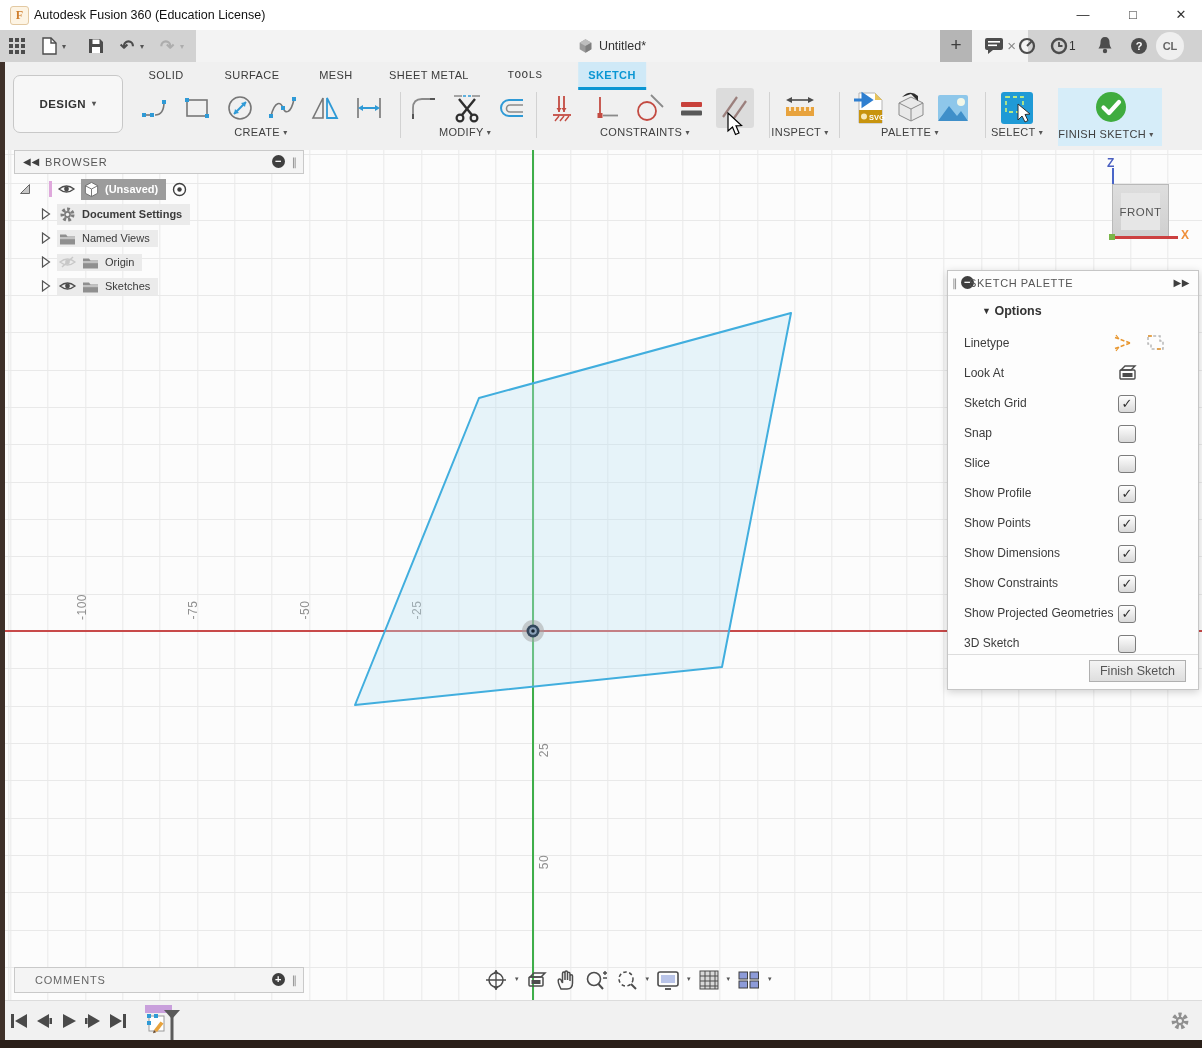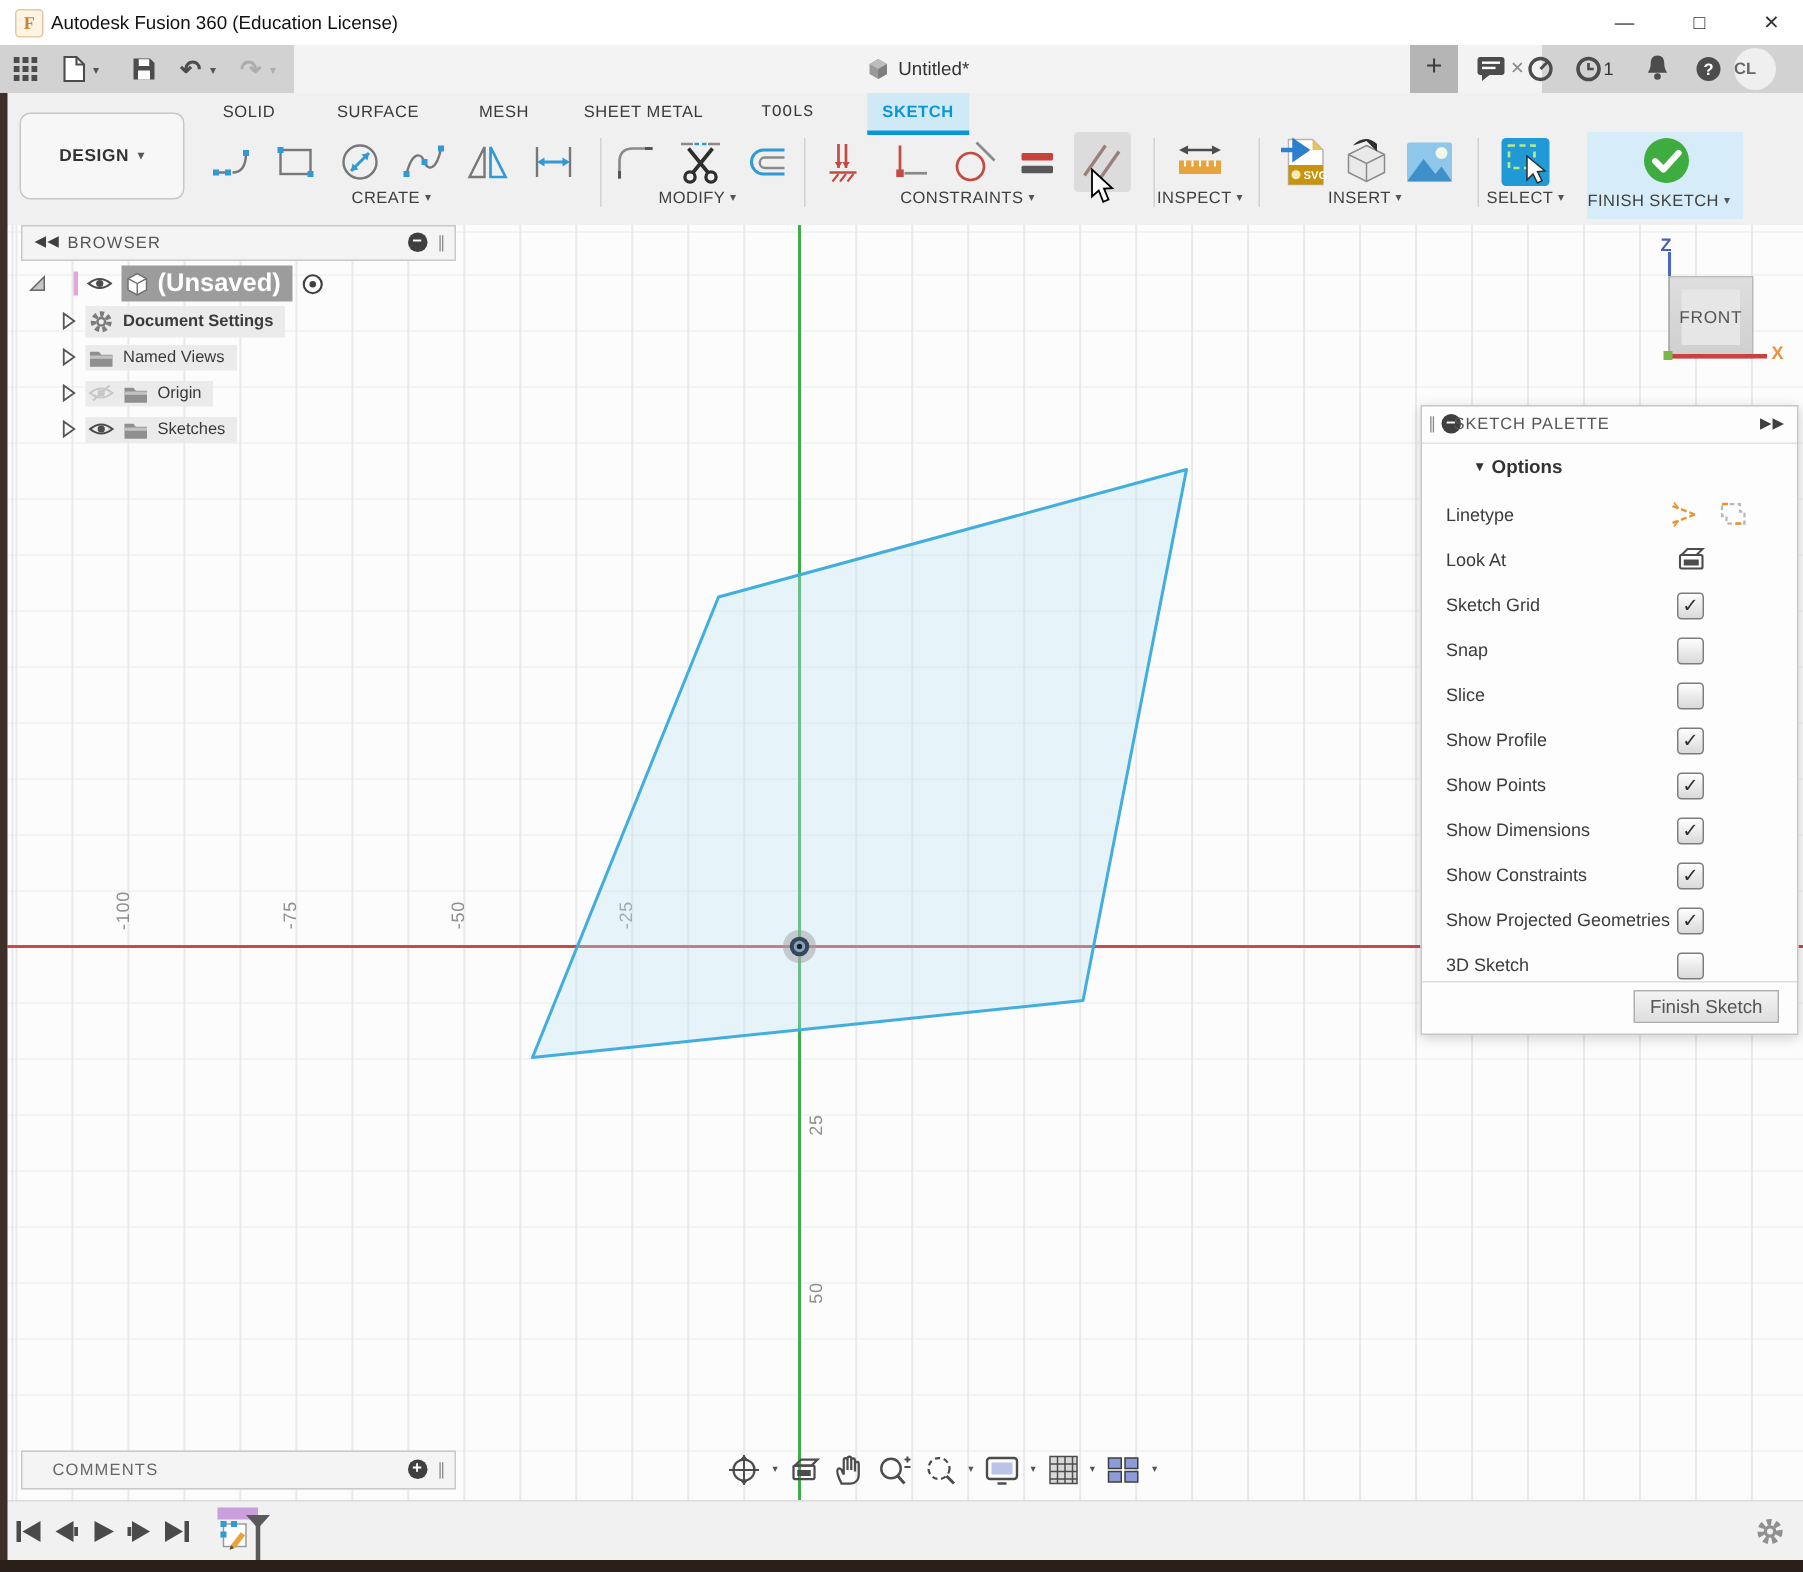--- a/index.html
+++ b/index.html
@@ -12,21 +12,21 @@
   .titlebar .title{position:absolute;left:34px;top:0;line-height:30px;font-size:12.5px;color:#111;}
   .winbtn{position:absolute;top:0;width:42px;height:30px;text-align:center;line-height:30px;color:#333;font-size:13px;cursor:default;}
   .fusion-logo{position:absolute;left:10px;top:6px;width:17px;height:17px;border:1px solid #e3c9a2;border-radius:3px;
     background:#fdf4e4;color:#cf7f2e;font-weight:bold;font-size:12px;text-align:center;line-height:17px;font-family:"Liberation Serif",serif;}
   
   .appbar{position:absolute;left:0;top:30px;width:1202px;height:32px;background:#d2d2d2;}
   .caret{display:inline-block;font-size:8px;color:#555;transform:translateY(-1px);}
   .doctab{position:absolute;left:196px;top:0;width:832px;height:32px;background:#f3f3f3;display:flex;align-items:center;justify-content:center;gap:6px;font-size:12.5px;color:#333;}
   .doctab .closex{position:absolute;right:12px;top:0;line-height:32px;color:#8a8a8a;font-size:15px;}
   .plustab{position:absolute;left:940px;top:0;width:32px;height:32px;background:#b5b5b5;color:#3d3d3d;font-size:19px;text-align:center;line-height:30px;}
-  .avatar{position:absolute;left:1156px;top:2px;width:28px;height:28px;border-radius:50%;background:#efefef;color:#666;font-size:11px;font-weight:bold;text-align:left;line-height:28px;}
+  .avatar{position:absolute;left:1156px;top:2px;width:28px;height:28px;border-radius:50%;background:#efefef;color:#666;font-size:11px;font-weight:bold;text-align:center;line-height:28px;}
   .jobnum{position:absolute;left:1069px;top:0;line-height:32px;font-size:12px;color:#333;}
   
   .ribbon{position:absolute;left:0;top:62px;width:1202px;height:88px;background:#f0f0f0;border-bottom:1px solid #dadada;}
   .design-btn{position:absolute;left:13px;top:13px;width:108px;height:56px;background:#f7f7f7;border:1px solid #c8c8c8;border-radius:7px;
      display:flex;align-items:center;justify-content:center;gap:6px;font-size:11.5px;font-weight:bold;color:#333;letter-spacing:.4px;}
   .rtab{position:absolute;top:0;height:26px;line-height:26px;transform:translateX(-50%);font-size:11px;color:#3a3a3a;letter-spacing:.4px;padding:0 10px;}
   .rtab.active{background:#cfe9f7;color:#0a96d3;font-weight:bold;}
   .rtab.active .ul{position:absolute;left:0;right:0;bottom:-2px;height:3px;background:#0a96d3;}
   .tile{position:absolute;top:26px;width:38px;height:40px;display:flex;align-items:center;justify-content:center;}
   .tile.hover{background:#dcdcdc;border-radius:3px;}
@@ -41,21 +41,21 @@
     background-position:5.3px 0px,0px 33px;}
   .axis-x{position:absolute;left:0;top:480px;width:1197px;height:1.6px;background:#c84a4a;}
   .axis-y{position:absolute;left:527px;top:0;width:1.6px;height:850px;background:#3fae4a;}
   .alabel{position:absolute;transform:translate(-50%,-50%) rotate(-90deg);font-size:12px;color:#8f8f8f;letter-spacing:.5px;white-space:nowrap;}
   .overlay-svg{position:absolute;left:0;top:0;}
   
   .bheader{position:absolute;left:9px;top:0;width:288px;height:22px;background:#f4f4f4;border:1px solid #c9c9c9;
     font-size:11px;color:#555;letter-spacing:.8px;line-height:22px;}
   .brow{position:absolute;height:20px;display:flex;align-items:center;gap:6px;font-size:11px;color:#3a3a3a;}
   .rowbg{background:rgba(233,233,233,.92);padding:2px 8px 2px 2px;display:flex;align-items:center;gap:6px;}
-  .unsaved{background:#9c9c9c;color:#fff;font-weight:bold;padding:2px 8px 2px 2px;display:flex;align-items:center;gap:5px;font-size:17px;}
+  .unsaved{background:#9c9c9c;color:#fff;font-weight:bold;padding:2px 8px 2px 2px;display:flex;align-items:center;gap:5px;font-size:11px;}
   .pinkbar{width:3px;height:16px;background:#dfa8dc;}
   .circle-glyph{display:inline-block;width:13px;height:13px;border-radius:50%;background:#3f3f3f;color:#fff;font-size:11px;line-height:13px;text-align:center;font-weight:bold;}
   .grip{color:#8a8a8a;font-size:11px;letter-spacing:1px;}
   
   .vcube{position:absolute;left:1107px;top:34px;width:55px;height:53px;border:1px solid #b9b9b9;
     background:linear-gradient(#dedede,#cfcfcf);}
   .vcube .inner{position:absolute;left:8px;top:8px;right:8px;bottom:8px;background:#e6e6e6;}
   .vcube .face{position:absolute;left:0;right:0;top:50%;transform:translateY(-50%);text-align:center;font-size:11.5px;color:#555;letter-spacing:.5px;}
   
   .palette{position:absolute;left:942px;top:120px;width:250px;height:418px;background:#fdfdfd;border:1px solid #c6c6c6;box-shadow:0 2px 8px rgba(0,0,0,.18);}
@@ -337,21 +337,21 @@
           <path d="M8 6 Q16 -2 24 5 L24 10 L17 3Z" fill="#2e2e2e"></path>
         </svg>
       </div>
     <div class="tile" style="left:934px;">
       <svg width="32" height="28">
           <rect x="1" y="1" width="30" height="26" rx="2" fill="#8ec7ea"></rect>
           <path d="M1 27 L12 12 L20 22 L24 17 L31 27Z" fill="#3f8fc9"></path>
           <circle cx="24" cy="8" r="4" fill="#f2f7e8"></circle>
         </svg>
       </div>
-    <div class="glabel" style="left:910px;"><span>INSERT</span> <span class="caret">▾</span></div>
+    <div class="glabel" style="left:910px;"><span>PALETTE</span> <span class="caret">▾</span></div>
 
     <div class="gsep" style="left:985px;"></div>
 
     <div class="tile" style="left:998px;">
       <svg width="34" height="34">
           <rect x="1" y="1" width="32" height="32" rx="3" fill="#1f9ad6"></rect>
           <rect x="6" y="6" width="17" height="15" fill="none" stroke="#b8e986" stroke-width="1.8" stroke-dasharray="4 3"></rect>
           <path d="M18 13 L18 29 L22 25 L25 31 L28 29.5 L25 23.5 L30 23Z" fill="#fff" stroke="#2e2e2e" stroke-width="1"></path>
         </svg>
       </div>

